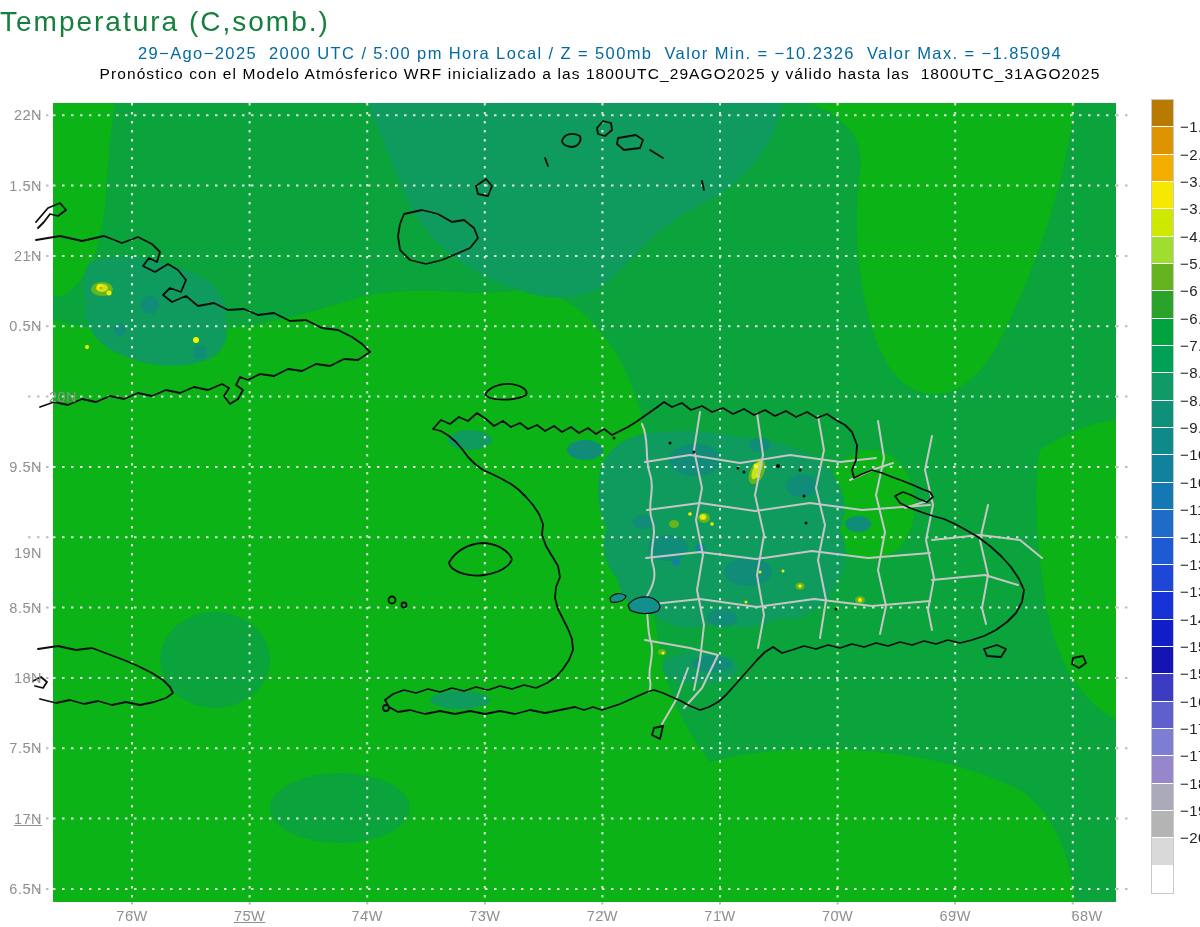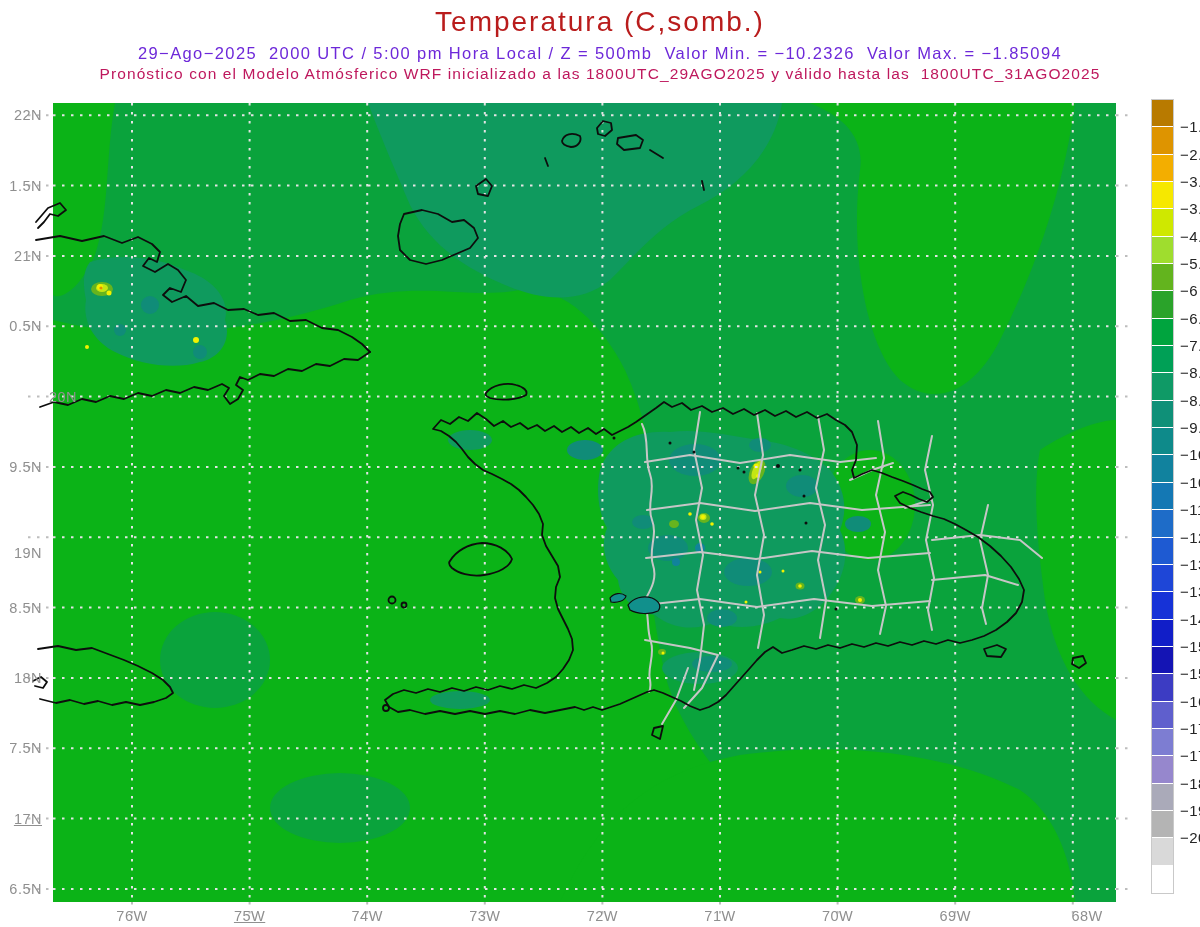--- a/index.html
+++ b/index.html
@@ -1,23 +1,23 @@
 <!DOCTYPE html>
 <html><head>
 <meta charset="utf-8">
 <style>
   html,body{margin:0;padding:0;background:#ffffff;}
   #canvas{position:relative;width:1200px;height:927px;background:#fff;overflow:hidden;
           font-family:"Liberation Sans",sans-serif;}
-  .title{position:absolute;top:6px;left:0;width:1200px;text-align:center;
-         font-size:28px;letter-spacing:2px;color:#b91c1c;white-space:pre;}
+  .title{position:absolute;top:6px;left:0;width:1200px;
+         font-size:28px;letter-spacing:2px;color:#15803d;white-space:pre;}
   .sub1{position:absolute;top:44px;left:0;width:1200px;text-align:center;
-        font-size:16.5px;letter-spacing:1.4px;color:#6d28d9;white-space:pre;}
+        font-size:16.5px;letter-spacing:1.4px;color:#0369a1;white-space:pre;}
   .sub2{position:absolute;top:65px;left:0;width:1200px;text-align:center;
-        font-size:15.5px;letter-spacing:1.1px;color:#be185d;white-space:pre;}
+        font-size:15.5px;letter-spacing:1.1px;color:#000000;white-space:pre;}
   #map-svg{position:absolute;top:0;left:0;}
   .axlab{position:absolute;color:#8f8f8f;font-size:14.5px;letter-spacing:0.5px;}
   .latlab{text-align:right;width:42px;transform:translateY(-50%);}
   .lonlab{text-align:center;width:60px;top:908px;}
   #colorbar{position:absolute;left:1151px;top:99px;width:21px;height:793px;
             border:1px solid #c9c9c9;box-sizing:content-box;}
   .cbcell{position:absolute;left:0;width:21px;}
   .cblab{position:absolute;left:1180px;transform:translateY(-50%);
          color:#242424;font-size:15px;letter-spacing:0.5px;white-space:nowrap;}
   .brand{position:absolute;left:917px;top:874px;width:212px;height:28px;

